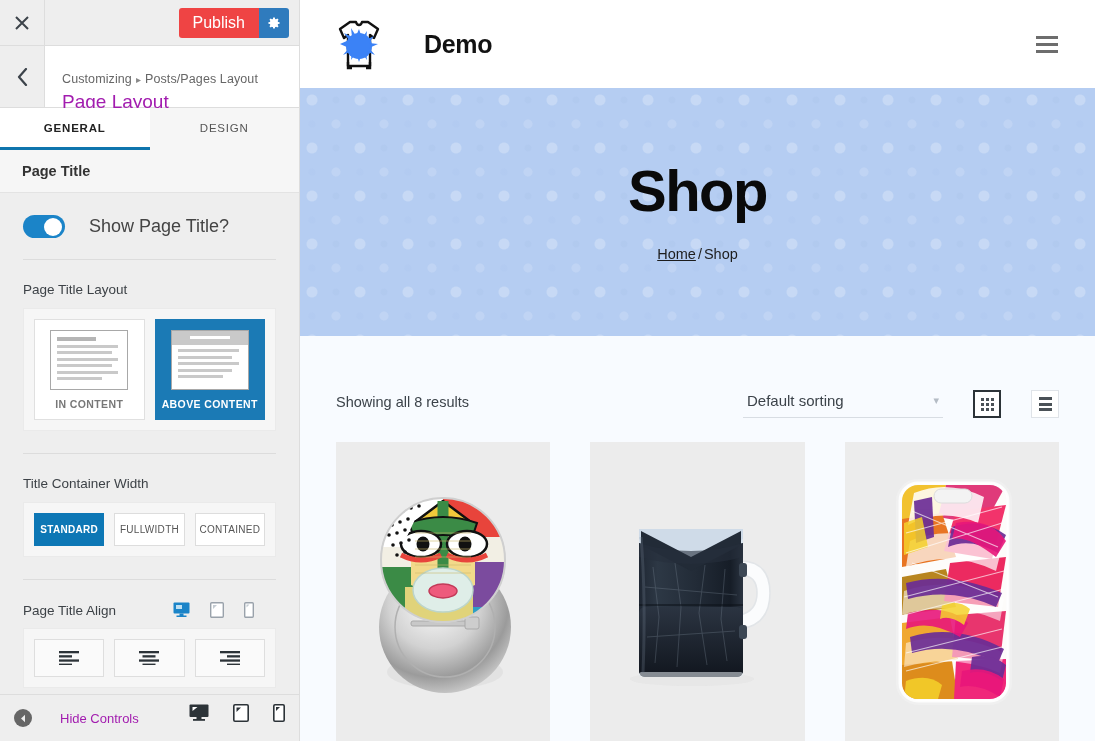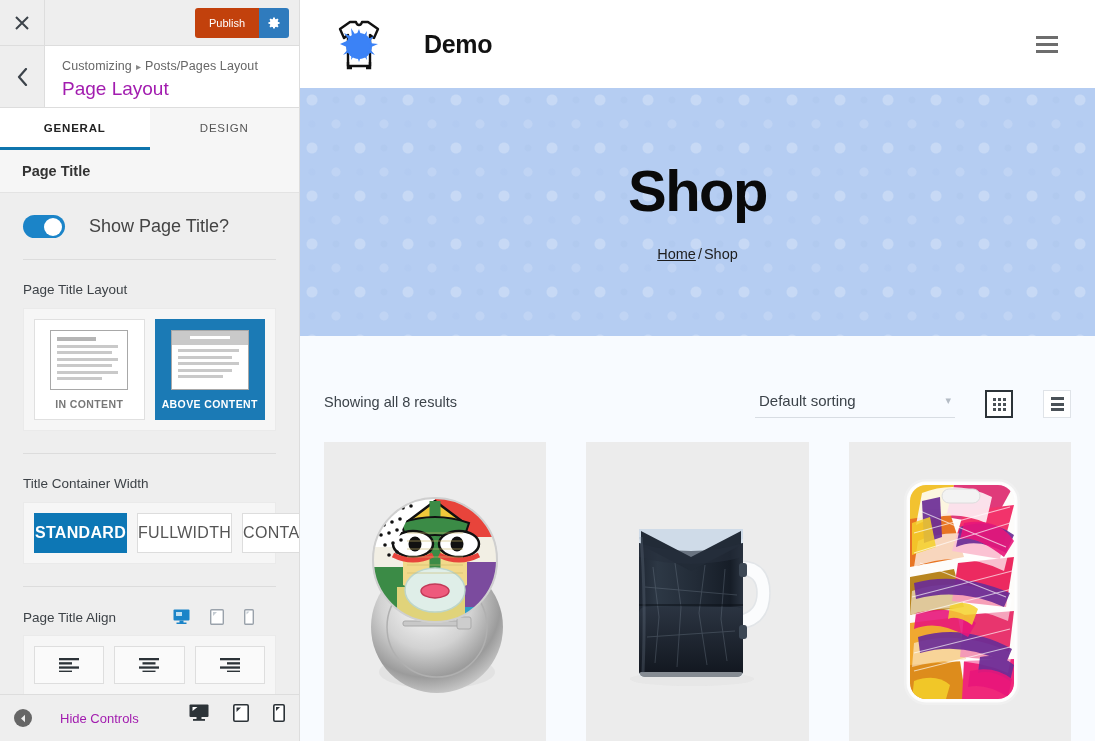--- a/index.html
+++ b/index.html
@@ -34,22 +34,22 @@
     border-right: 1px solid #ddd;
     background: #eee;
   }
   .close-btn svg { display: block; }
   .topbar-spacer { flex: 1; }
   .publish-wrap {
     display: flex; align-items: stretch; height: 30px;
     margin-right: 10px; border-radius: 3px; overflow: hidden;
   }
   .publish-btn {
-    background: #c2410c; color: #fff;
-    font-size: 11px; font-weight: 400;
+    background: #ef4444; color: #fff;
+    font-size: 16px; font-weight: 400;
     padding: 0 14px; display: flex; align-items: center;
     cursor: pointer; border: none;
     font-family: "Liberation Sans", sans-serif;
   }
   .publish-gear {
     background: #2f7bbd; color: #fff;
     width: 30px; display: flex; align-items: center; justify-content: center;
     cursor: pointer;
   }
 
@@ -57,21 +57,21 @@
   .panel-header {
     display: flex; align-items: stretch;
     background: #fff; border-bottom: 1px solid #ddd;
     height: 62px; flex: 0 0 auto;
   }
   .back-btn {
     width: 45px; display: flex; align-items: center; justify-content: center;
     border-right: 1px solid #ddd; cursor: pointer; color: #555;
     background: #eee;
   }
-  .panel-titles { padding: 12px 0 0 17px; }
+  .panel-titles { padding: 25px 0 0 17px; }
   .breadcrumb {
     font-size: 12.5px; color: #666; line-height: 16px;
     letter-spacing: .1px;
   }
   .breadcrumb .sep { margin: 0 4px; font-size: 10px; color: #888; }
   .panel-name {
     font-size: 19px; color: #a21caf; line-height: 27px; font-weight: 400;
   }
 
   
@@ -149,21 +149,21 @@
   }
   .thumb.selected .thumb-cap { color: #fff; }
 
   
   .btn-group {
     display: flex; gap: 10px; background: #f6f6f6; padding: 10px;
     border: 1px solid #eaeaea;
   }
   .seg {
     flex: 1; text-align: center; padding: 10px 0;
-    font-size: 16px; letter-spacing: .3px; color: #555;
+    font-size: 10px; letter-spacing: .3px; color: #555;
     background: #fff; border: 1px solid #ddd; cursor: pointer;
   }
   .seg.selected { background: #0d77b5; border-color: #0d77b5; color: #fff; font-weight: bold; }
 
   
   .align-head { display: flex; align-items: center; margin: 22px 0 10px; }
   .align-head .ctl-label { margin: 0; flex: 1; }
   .dev-icons { display: flex; gap: 20px; padding-right: 22px; }
   .dev-ico { cursor: pointer; display: block; }
 
@@ -225,21 +225,21 @@
     opacity: .85;
   }
   .hero-title {
     position: relative; font-size: 58px; font-weight: bold; color: #0a0a0a;
     letter-spacing: -1.5px; line-height: 1; margin-bottom: 26px;
   }
   .crumbs { position: relative; font-size: 14.5px; color: #1d1d1d; }
   .crumbs a { color: #1d1d1d; text-decoration: underline; }
   .crumbs .slash { margin: 0 2px; }
 
-  .shop-body { padding: 0 24px; }
+  .shop-body { padding: 0 36px; }
   .shop-toolbar {
     display: flex; align-items: flex-end; padding: 44px 0 0; height: 92px;
   }
   .result-count { font-size: 14.5px; color: #3c434a; padding-bottom: 18px; }
   .toolbar-right { margin-left: auto; display: flex; align-items: flex-end; gap: 30px; padding-bottom: 10px; }
   .sorting {
     width: 200px; border-bottom: 1px solid #d8dde3;
     display: flex; align-items: center; padding: 0 4px 8px 4px; cursor: pointer;
   }
   .sorting span { font-size: 15px; color: #3c434a; }

